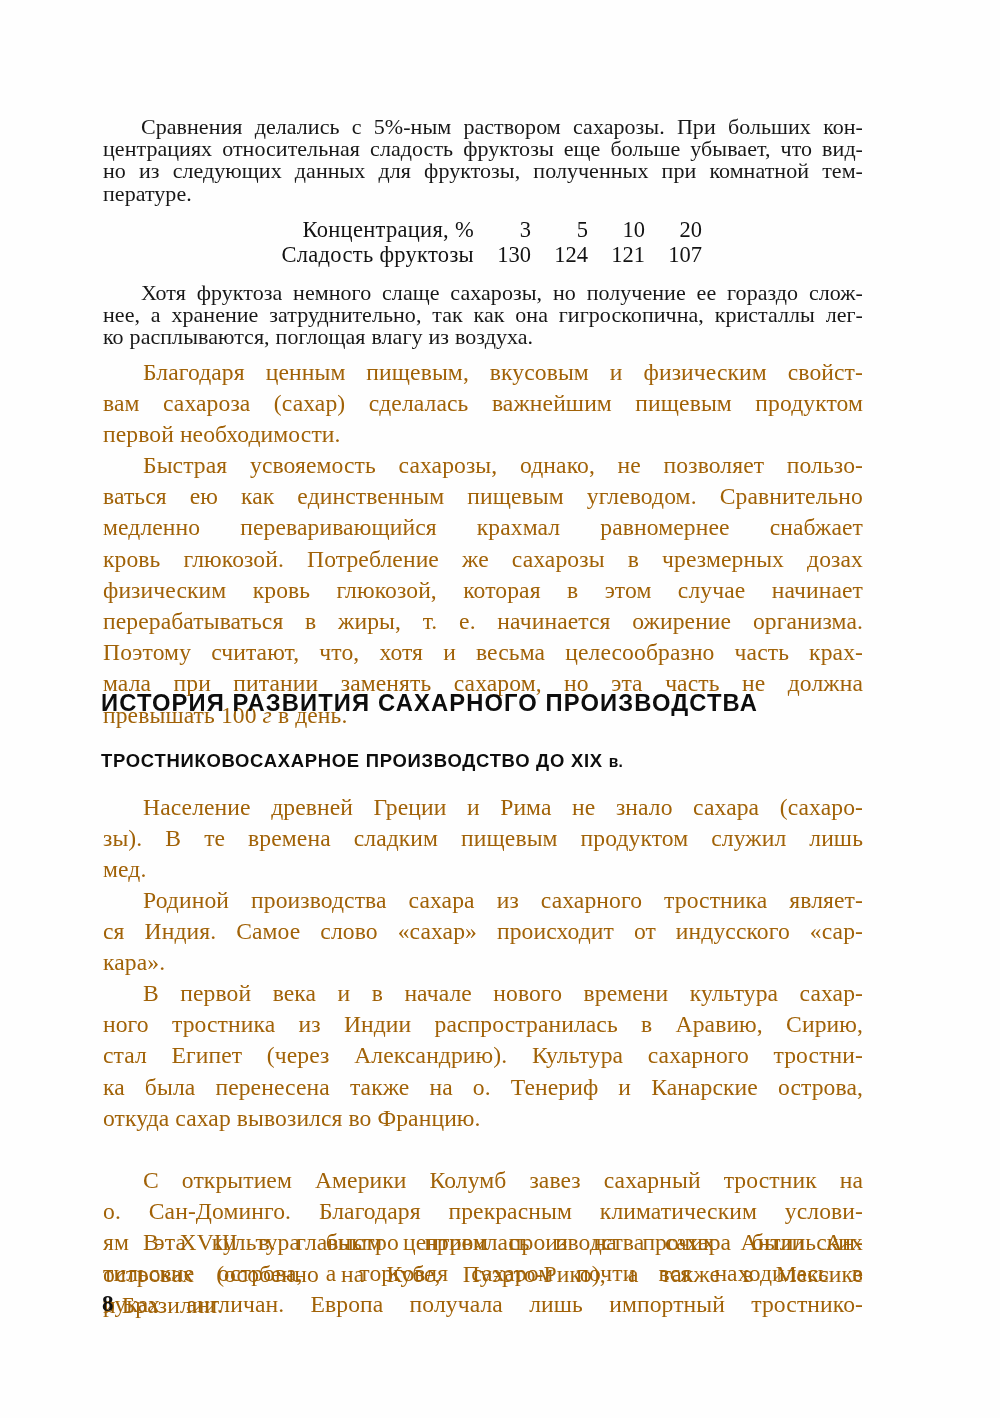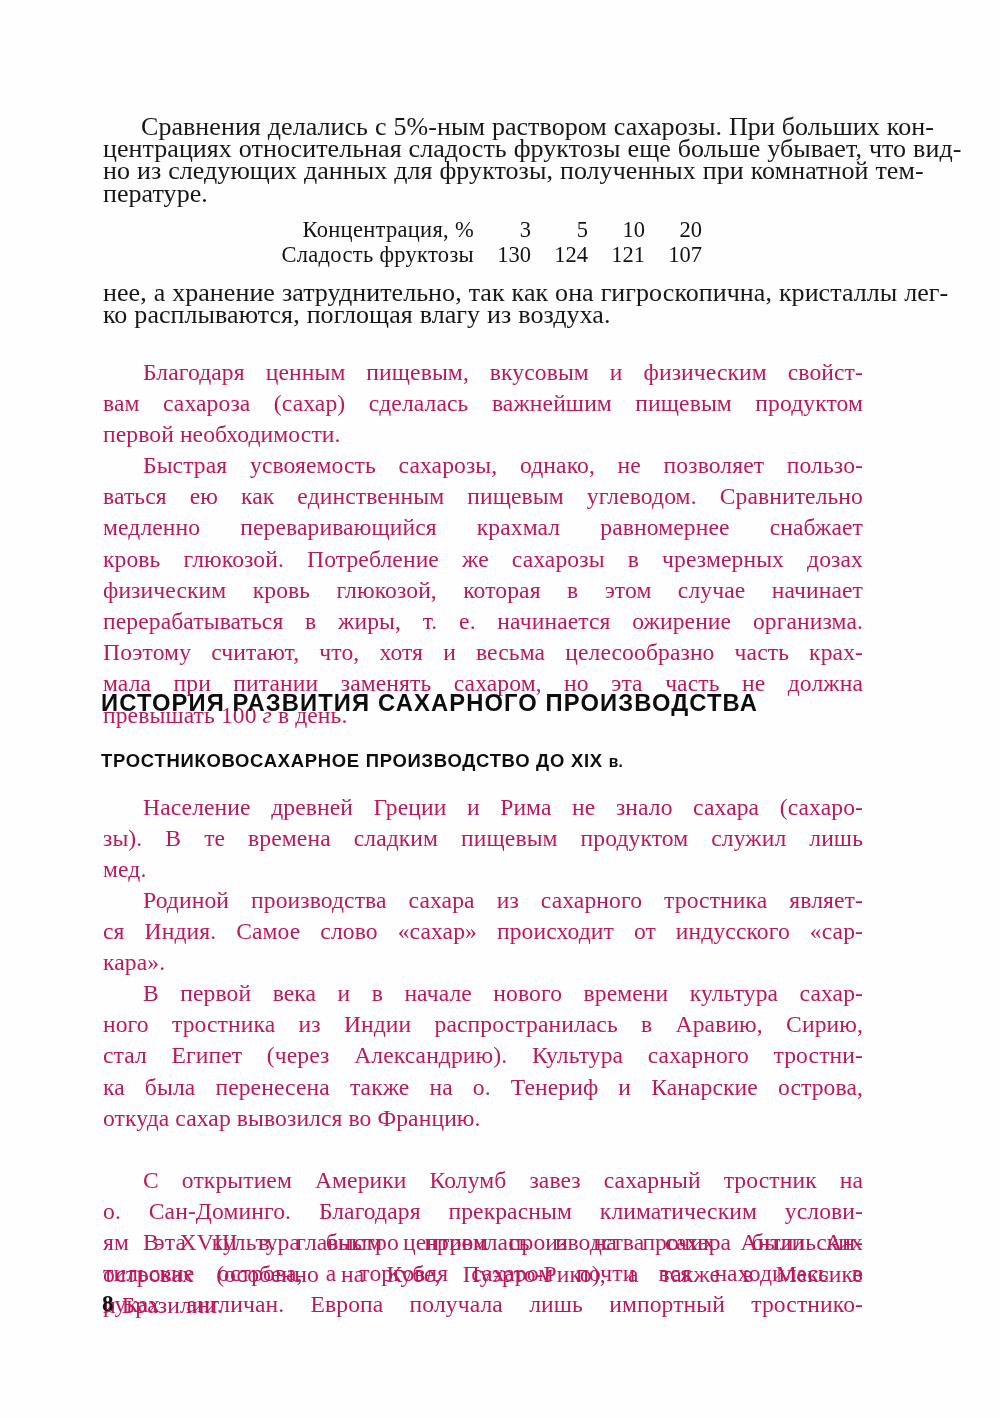--- a/index.html
+++ b/index.html
@@ -18,37 +18,37 @@
   }
   
   .col {
     position: absolute;
     left: 103px;
     width: 760px;
   }
 
   
   .petit {
-    font-size: 26px;
+    font-size: 22px;
     line-height: 22.2px;
     text-align: justify;
     text-justify: inter-word;
     letter-spacing: 0.05px;
     word-spacing: 0.4px;
     color: #171717;
   }
 
   
   .body-par {
     font-size: 23.6px;
     line-height: 31.2px;
     text-align: justify;
     text-justify: inter-word;
     letter-spacing: 0.1px;
-    color: #be185d;
+    color: #a16207;
   }
 
   
   .jline {
     display: block;
     text-align: justify;
     text-align-last: justify;
     white-space: nowrap;
   }
   .jline.last {
@@ -150,20 +150,21 @@
       <td class="lbl">Сладость фруктозы</td>
       <td class="num">130</td>
       <td class="num">124</td>
       <td class="num">121</td>
       <td class="num">107</td>
     </tr>
   </tbody>
     </table>
 
   <div class="col petit" style="top:282px;">
+    <span class="jline" style="padding-left:38px;box-sizing:border-box;width:100%;">Хотя фруктоза немного слаще сахарозы, но получение ее гораздо слож-</span>
     <span class="jline">нее, а хранение затруднительно, так как она гигроскопична,  кристаллы  лег-</span>
     <span class="jline last">ко расплываются, поглощая влагу из воздуха.</span>
   </div>
 
   <div class="col body-par" style="top:357px;">
     <span class="jline" style="padding-left:40px;box-sizing:border-box;width:100%;">Благодаря ценным пищевым, вкусовым и физическим свойст-</span>
     <span class="jline">вам сахароза (сахар) сделалась важнейшим пищевым продуктом</span>
     <span class="jline last">первой необходимости.</span>
   </div>
 

